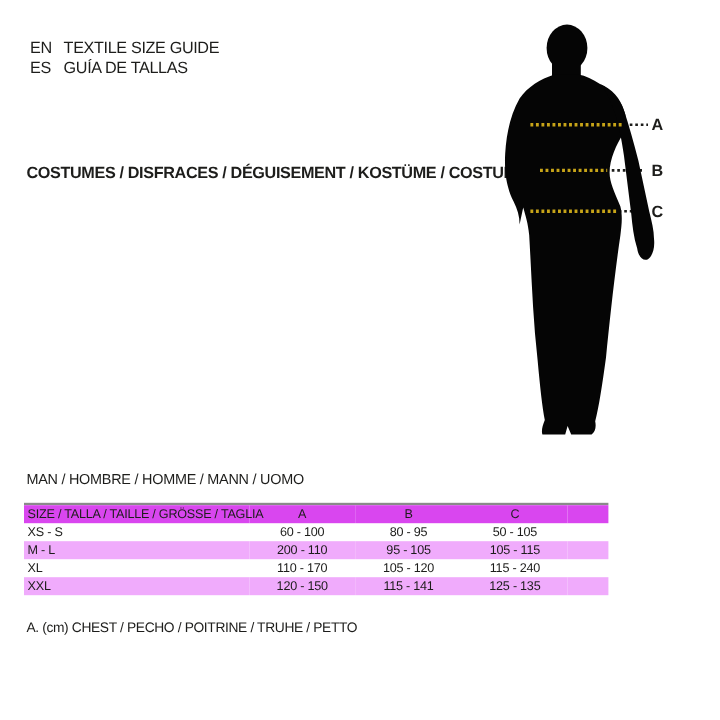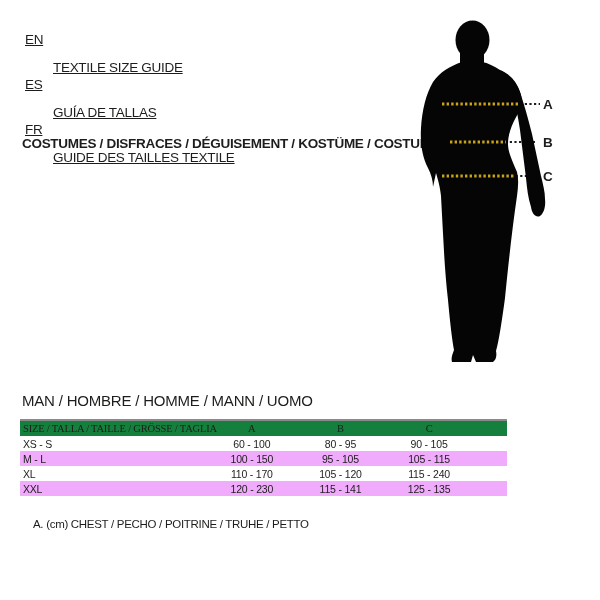--- a/index.html
+++ b/index.html
@@ -23,25 +23,24 @@
   
   .lang-block {
     position: absolute;
     top: 31px;
     left: 25px;
     font-size: 13.5px;
     line-height: 17px;
     letter-spacing: -0.3px;
     font-weight: bold;
     font-weight: 500;
-    text-decoration: underline;
   }
   .lang-row { display: flex; }
   .lang-code { width: 28px; flex: 0 0 28px; }
-  .lang-label { white-space: nowrap; margin-top: 28px; }
+  .lang-label { white-space: nowrap; }
 
   .category-line {
     position: absolute;
     top: 136px;
     left: 22px;
     font-size: 13.5px;
     font-weight: bold;
     letter-spacing: -0.3px;
     white-space: nowrap;
   }
@@ -53,21 +52,21 @@
     left: 0;
     width: 600px;
     height: 600px;
   }
 
   
   .table-title {
     position: absolute;
     top: 392px;
     left: 22px;
-    font-size: 15px;
+    font-size: 12px;
     letter-spacing: -0.2px;
     white-space: nowrap;
   }
   .size-table-wrap {
     position: absolute;
     top: 419px;
     left: 20px;
     width: 487px;
     border-top: 2px solid #8a8a8a;
   }
@@ -83,52 +82,48 @@
     padding: 0;
     font-weight: normal;
     text-align: center;
     vertical-align: middle;
     white-space: nowrap;
   }
   table.size-table th:first-child, table.size-table td:first-child {
     text-align: left;
     padding-left: 3px;
   }
-  table.size-table thead tr { background: #15803d; font-family: Liberation Serif, serif; }
+  table.size-table thead tr { background: #d946ef; }
   table.size-table tbody tr.zebra { background: #f0abfc; }
 
   
   .notes-block {
     position: absolute;
     top: 516px;
     left: 22px;
     font-size: 11.5px;
     line-height: 17.5px;
     letter-spacing: -0.3px;
     font-weight: 500;
   }
-  .notes-block div { white-space: nowrap; margin-left: 11px; }
+  .notes-block div { white-space: nowrap; }
 </style>
 </head>
 <body>
 
 <div class="canvas">
 
   <div class="lang-block">
     <div class="lang-row">
       <span class="lang-code">EN</span>
       <span class="lang-label">TEXTILE SIZE GUIDE</span>
     </div>
     <div class="lang-row">
       <span class="lang-code">ES</span>
       <span class="lang-label">GUÍA DE TALLAS</span>
-    </div>
-    <div class="lang-row">
-      <span class="lang-code">FR</span>
-      <span class="lang-label">GUIDE DES TAILLES TEXTILE</span>
     </div>
   </div>
 
   <div class="category-line">COSTUMES / DISFRACES / DÉGUISEMENT / KOSTÜME / COSTUMI</div>
 
   <svg class="figure-svg" viewBox="0 0 600 600" xmlns="http://www.w3.org/2000/svg" aria-hidden="true">
 
     <line x1="442" y1="104" x2="540" y2="104" stroke="#1d1d1b" stroke-width="2.2" stroke-dasharray="2.2 2.4"></line>
     <line x1="450" y1="142" x2="537" y2="142" stroke="#1d1d1b" stroke-width="2.2" stroke-dasharray="2.2 2.4"></line>
     <line x1="442" y1="176" x2="538" y2="176" stroke="#1d1d1b" stroke-width="2.2" stroke-dasharray="2.2 2.4"></line>
@@ -201,40 +196,40 @@
           <th>B</th>
           <th>C</th>
           <th></th>
         </tr>
       </thead>
       <tbody>
         <tr>
           <td>XS - S</td>
           <td>60 - 100</td>
           <td>80 - 95</td>
-          <td>90 - 105</td>
+          <td>50 - 105</td>
           <td></td>
         </tr>
         <tr class="zebra">
           <td>M - L</td>
-          <td>100 - 150</td>
+          <td>200 - 110</td>
           <td>95 - 105</td>
           <td>105 - 115</td>
           <td></td>
         </tr>
         <tr>
           <td>XL</td>
           <td>110 - 170</td>
           <td>105 - 120</td>
           <td>115 - 240</td>
           <td></td>
         </tr>
         <tr class="zebra">
           <td>XXL</td>
-          <td>120 - 230</td>
+          <td>120 - 150</td>
           <td>115 - 141</td>
           <td>125 - 135</td>
           <td></td>
         </tr>
       </tbody>
     </table>
   </div>
 
   <div class="notes-block">
     <div>A. (cm) CHEST / PECHO / POITRINE / TRUHE / PETTO</div>

